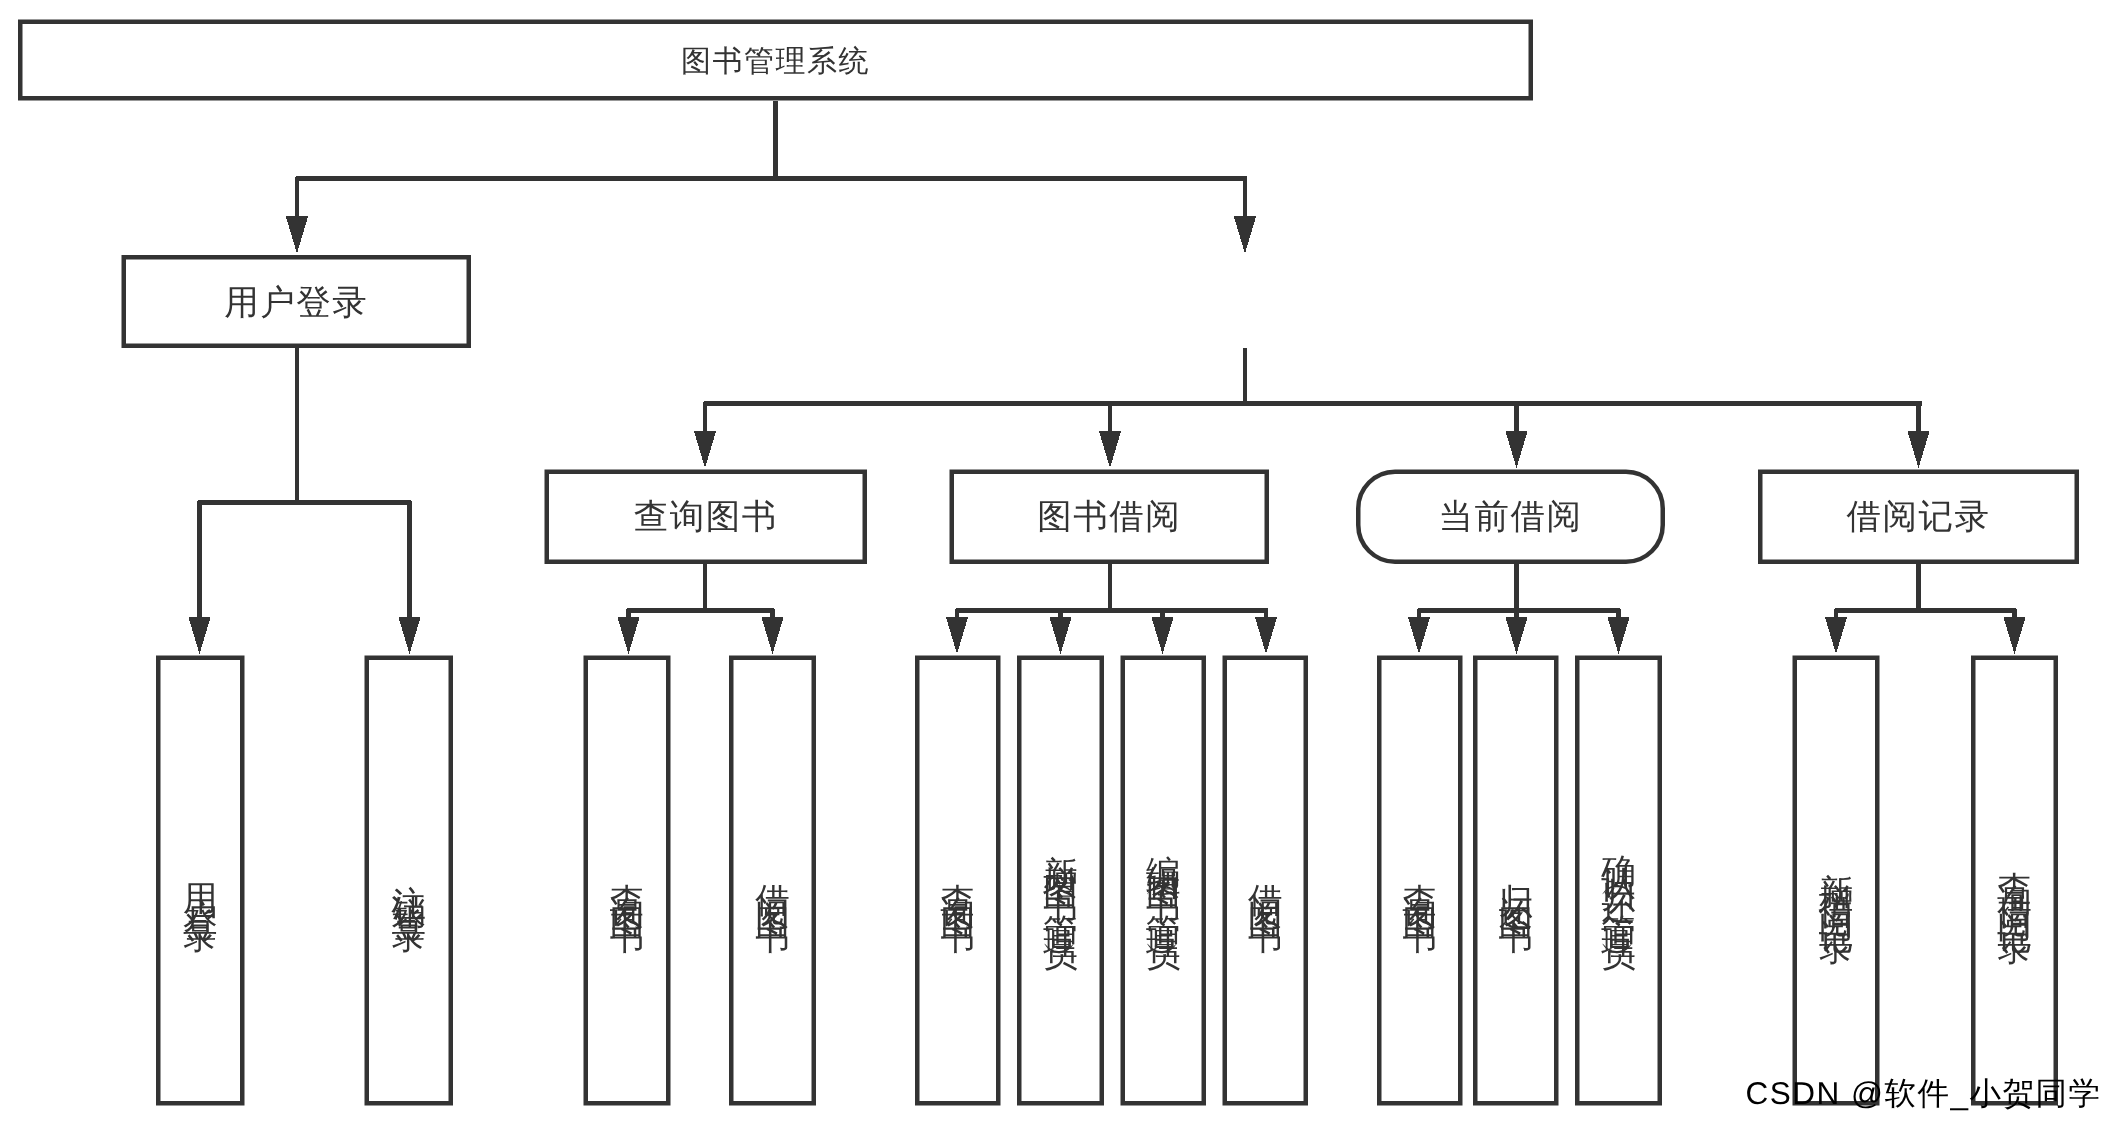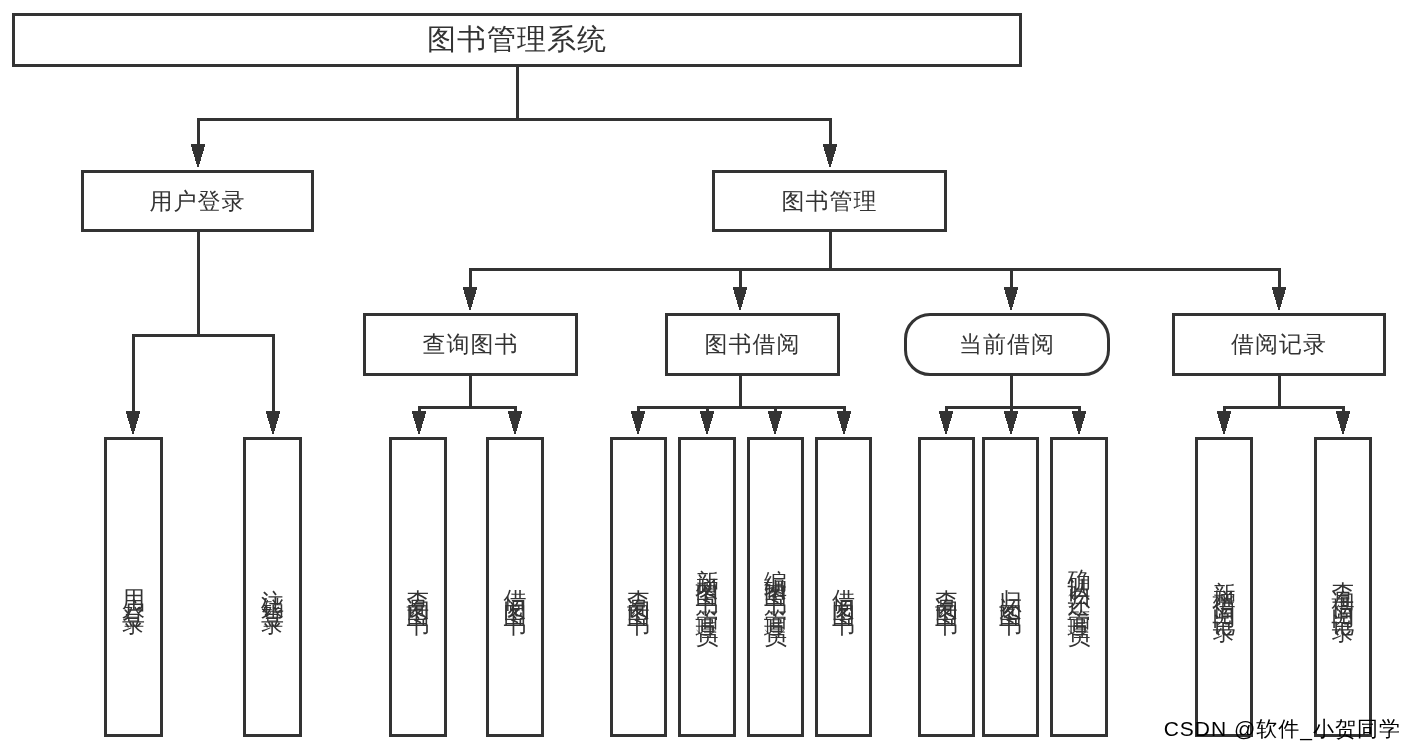--- a/index.html
+++ b/index.html
@@ -32,21 +32,21 @@
     align-items: center;
     justify-content: center;
     text-align: center;
   }
   .hnode {
     font-size: 23px;
     letter-spacing: 1px;
     white-space: nowrap;
   }
   .root-node {
-    font-size: 29px;
+    font-size: 20px;
   }
   .vnode {
     writing-mode: vertical-rl;
     text-orientation: mixed;
     font-size: 23px;
     letter-spacing: 8px;
     line-height: 1;
   }
   .watermark {
     position: absolute;
@@ -144,24 +144,23 @@
       <line x1="1224" y1="406" x2="1224" y2="413"></line>
       <polygon points="1216.5,411 1231.5,411 1224,436"></polygon>
       <line x1="1343" y1="406" x2="1343" y2="413"></line>
       <polygon points="1335.5,411 1350.5,411 1343,436"></polygon>
     </g>
   </svg>
 
   <div class="node hnode root-node" style="left:12px; top:13px; width:1010px; height:54px;">图书管理系统</div>
 
   <div class="node hnode" style="left:81px; top:170px; width:233px; height:62px;">用户登录</div>
-  <div class="node hnode" style="left:712px; top:170px; width:235px; height:62px;">图书管理</div>
 
   <div class="node hnode" style="left:363px; top:313px; width:215px; height:63px;">查询图书</div>
-  <div class="node hnode" style="left:665px; top:313px; width:175px; height:63px;">图书借阅</div>
+  <div class="node hnode" style="left:633px; top:313px; width:213px; height:63px;">图书借阅</div>
   <div class="node hnode" style="left:904px; top:313px; width:206px; height:63px;border-radius:26px;">当前借阅</div>
   <div class="node hnode" style="left:1172px; top:313px; width:214px; height:63px;">借阅记录</div>
 
   <div class="node vnode" style="left:104px; top:437px; width:59px; height:300px;">用户登录</div>
   <div class="node vnode" style="left:243px; top:437px; width:59px; height:300px;">注销登录</div>
 
   <div class="node vnode" style="left:389px; top:437px; width:58px; height:300px;">查询图书</div>
   <div class="node vnode" style="left:486px; top:437px; width:58px; height:300px;">借阅图书</div>
 
   <div class="node vnode" style="left:610px; top:437px; width:57px; height:300px;">查询图书</div>

